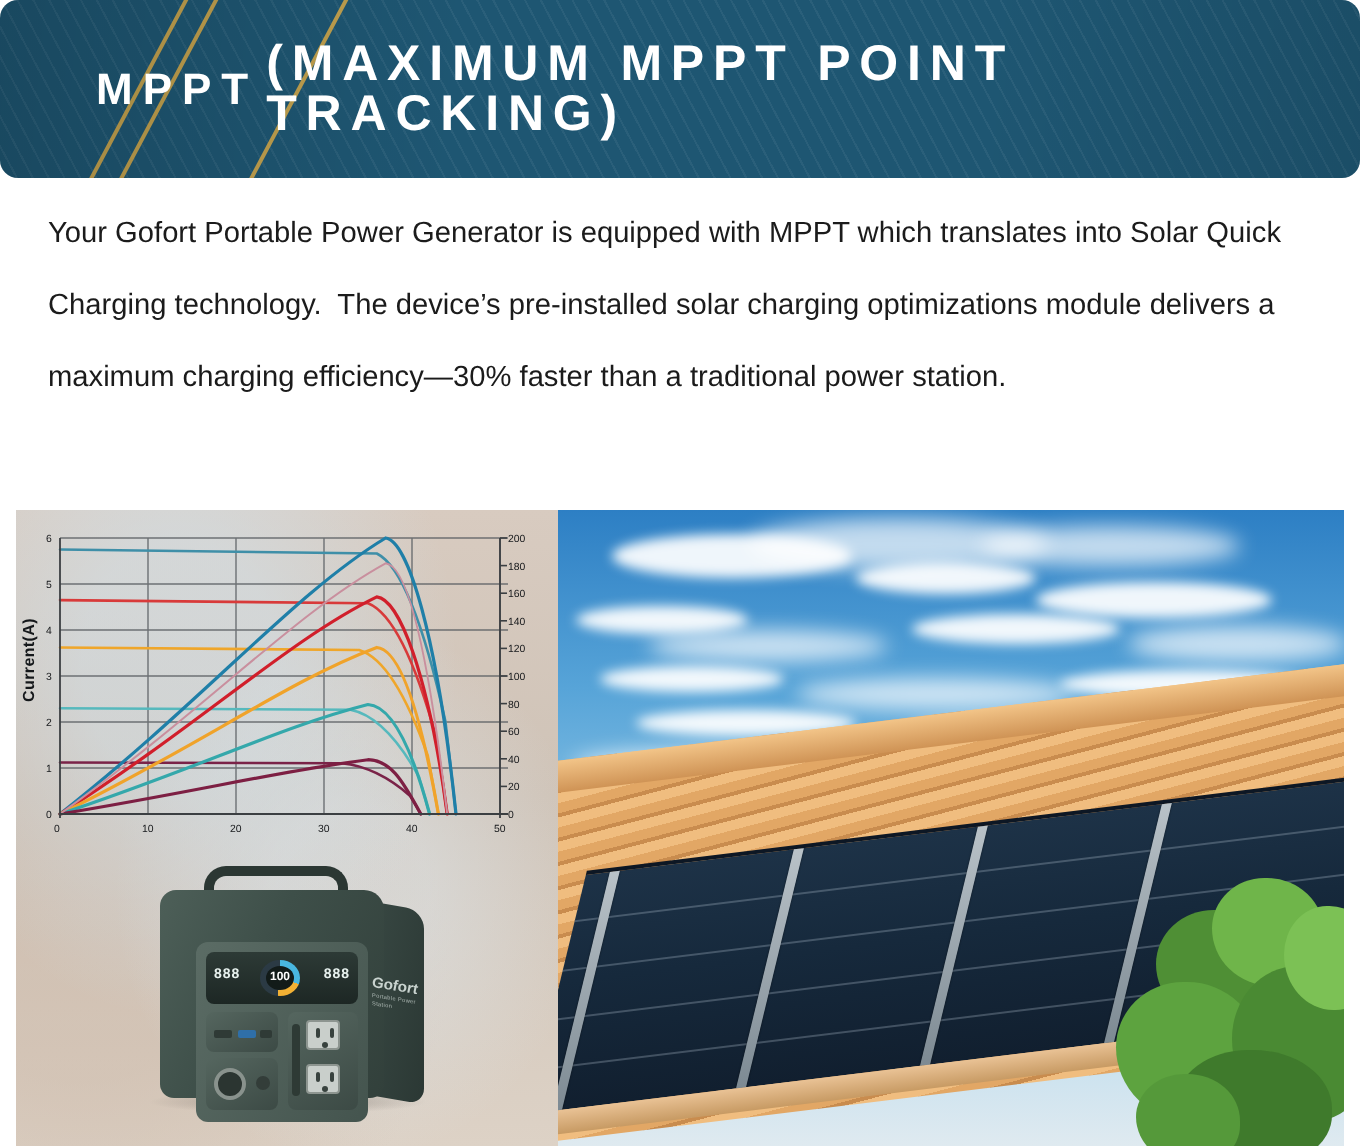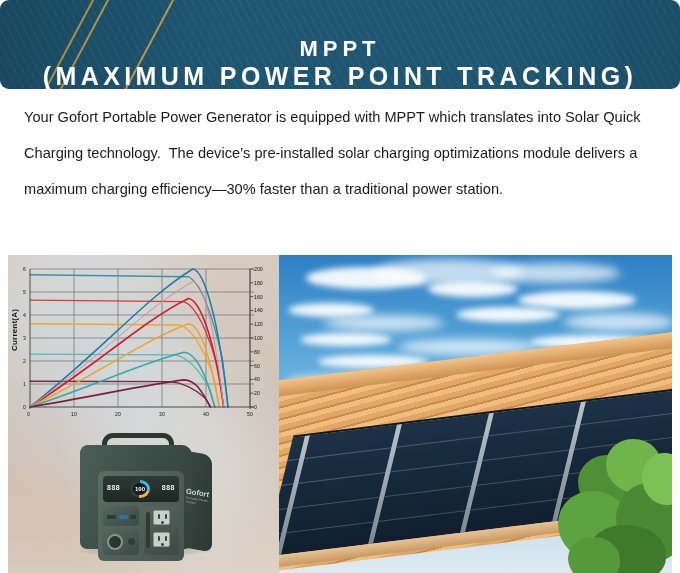--- a/index.html
+++ b/index.html
@@ -34,22 +34,23 @@
   .gold-line {
     position: absolute; top: -30px; width: 2px; height: 170px;
     background: #c9a44c; opacity: .95;
     transform: rotate(28deg); transform-origin: top center;
   }
   .gold-line.g1 { left: 108px; }
   .gold-line.g2 { left: 123px; }
   .gold-line.g3 { left: 188px; width:2px; }
   .banner-titles {
     position: absolute; inset: 0;
-    display: flex; flex-direction: column; align-items: center; justify-content: flex-end;
+    display: flex; align-items: center; justify-content: space-between;
     gap: 4px;
+    padding-left: 48px;
   }
   .banner-line1 {
     color: #ffffff; font-size: 22px; font-weight: 700;
     letter-spacing: 5px; line-height: 1;
   }
   .banner-line2 {
     color: #ffffff; font-size: 25px; font-weight: 700;
     letter-spacing: 4.4px; line-height: 1;
   }
 
@@ -213,21 +214,21 @@
 <div class="page">
 
   <div class="banner">
     <div class="banner-hatch"></div>
     <div class="gold-line g1"></div>
     <div class="gold-line g2"></div>
     <div class="gold-line g3"></div>
     <div class="banner-shade"></div>
     <div class="banner-titles">
       <div class="banner-line1">MPPT</div>
-      <div class="banner-line2">(MAXIMUM POWER POINT TRACKING)</div>
+      <div class="banner-line2">(MAXIMUM MPPT POINT TRACKING)</div>
     </div>
   </div>
 
   <div class="copy">
     <p>Your Gofort Portable Power Generator is equipped with MPPT which translates into Solar Quick Charging technology.  The device’s pre-installed solar charging optimizations module delivers a maximum charging efficiency—30% faster than a traditional power station.</p>
   </div>
 
   <div class="photo">
 
     <div class="scene">

